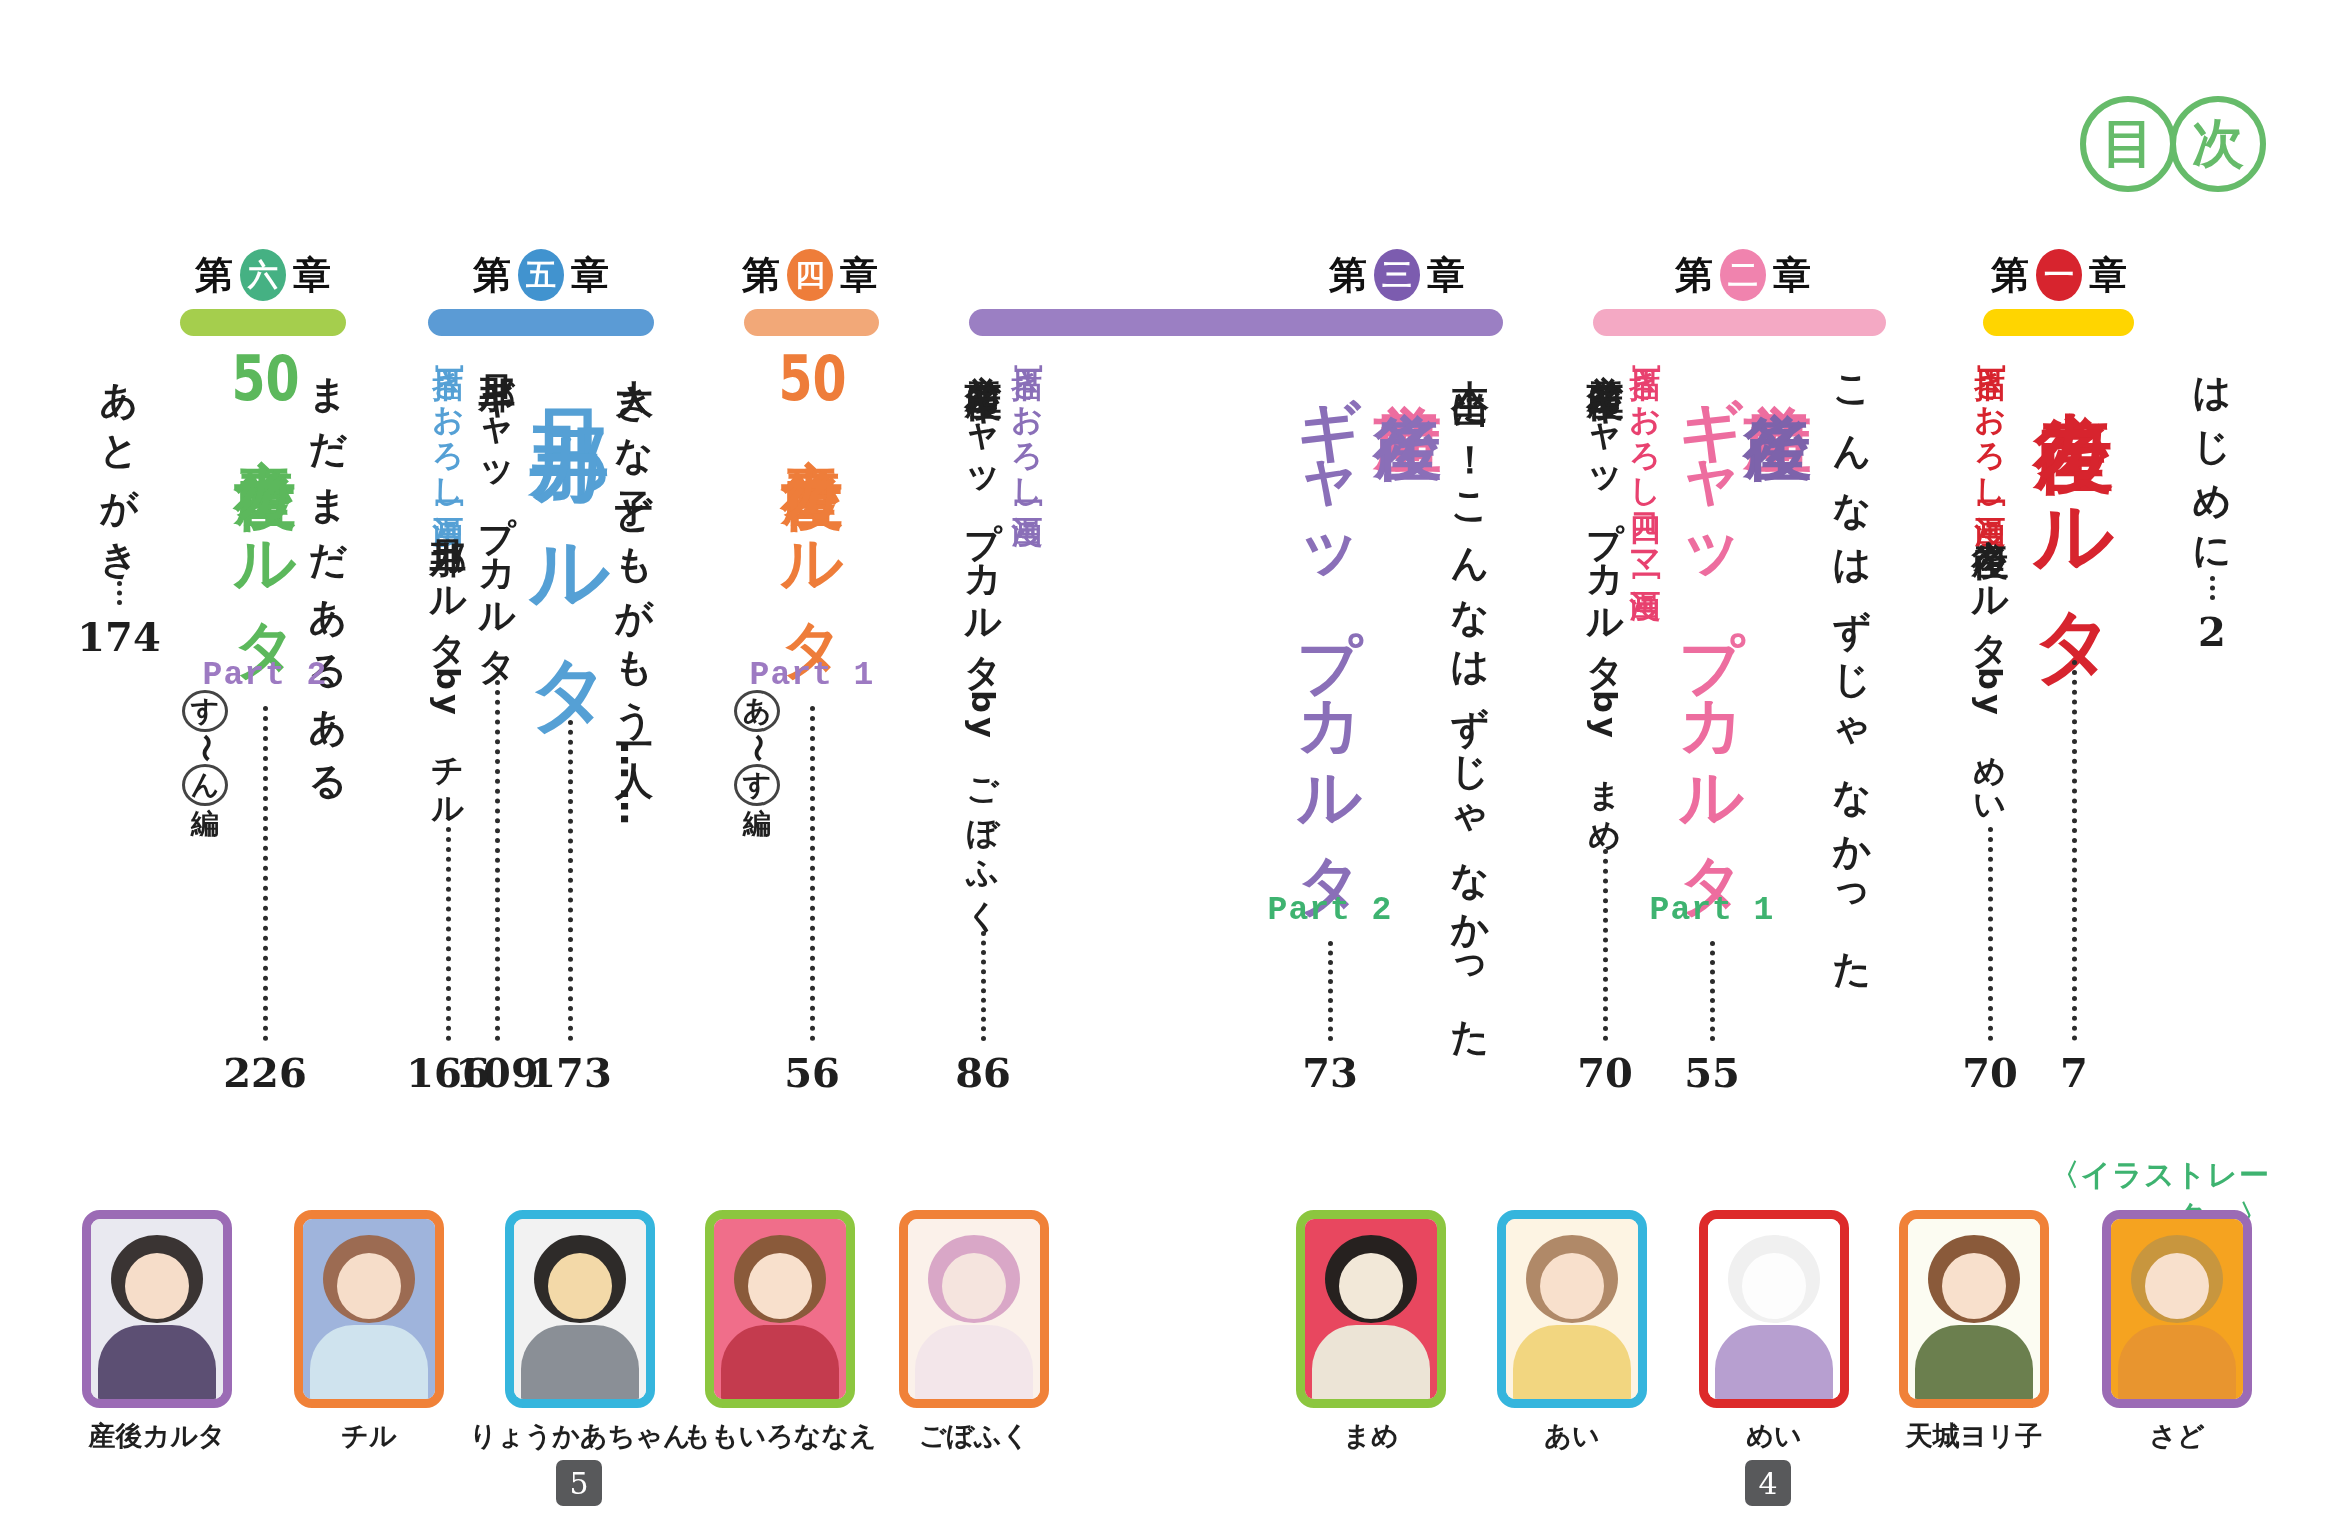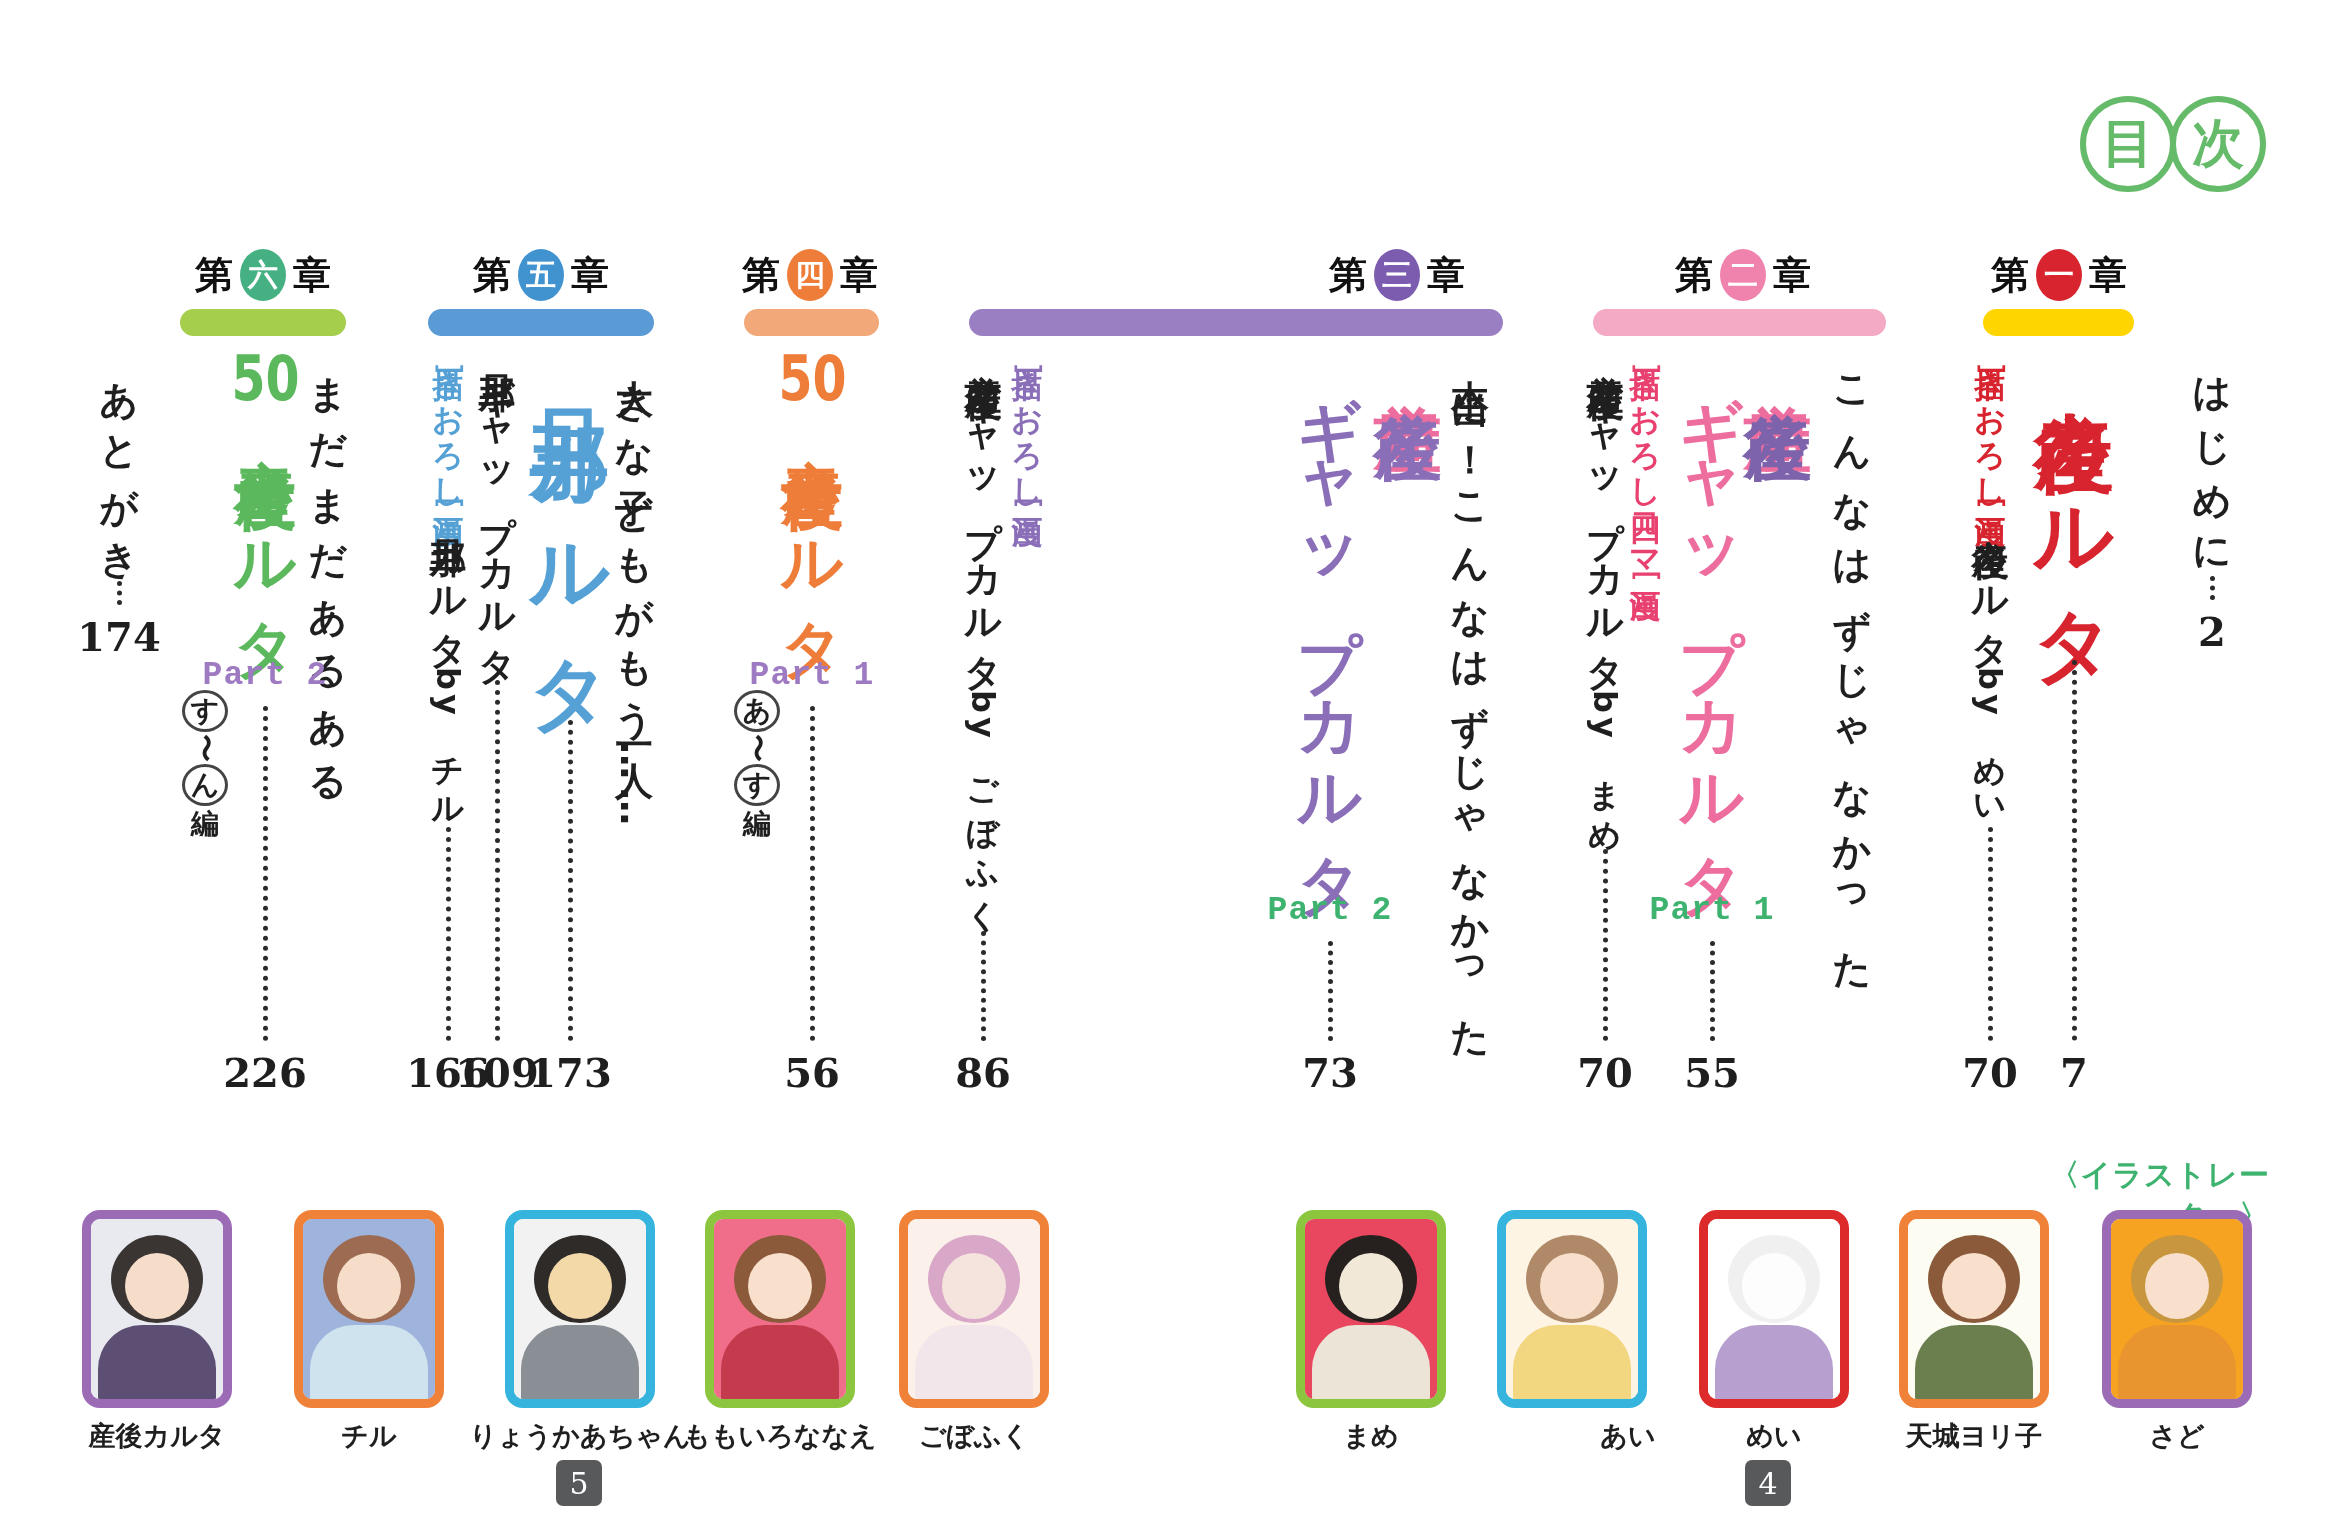--- a/index.html
+++ b/index.html
@@ -302,21 +302,21 @@
   </div>
   <div class="card-label" style="left:1251px;">まめ</div>
 
   <div class="card" style="left: 1497px; border-color: rgb(53, 181, 221);">
     <div class="card-art" style="background: rgb(253, 244, 227);">
       <div class="hair" style="background: rgb(176, 137, 104);"></div>
       <div class="face" style="background: rgb(248, 224, 204);"></div>
       <div class="torso" style="background: rgb(242, 214, 128);"></div>
     </div>
   </div>
-  <div class="card-label" style="left:1508px;">あい</div>
+  <div class="card-label" style="left:1452px;">あい</div>
 
   <div class="card" style="left: 1699px; border-color: rgb(221, 42, 42);">
     <div class="card-art" style="background: rgb(255, 255, 255);">
       <div class="hair" style="background: rgb(240, 240, 240);"></div>
       <div class="face" style="background: rgb(253, 253, 253);"></div>
       <div class="torso" style="background: rgb(183, 159, 208);"></div>
     </div>
   </div>
   <div class="card-label" style="left:1654px;">めい</div>
 

